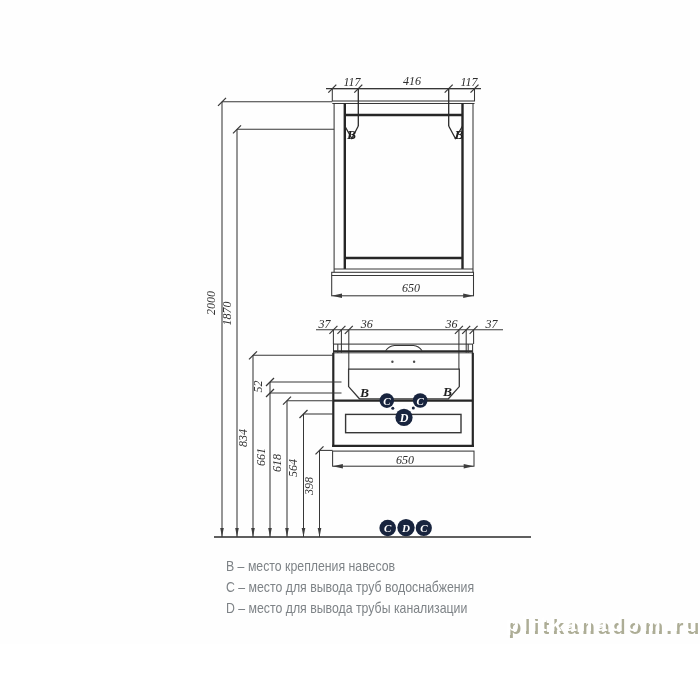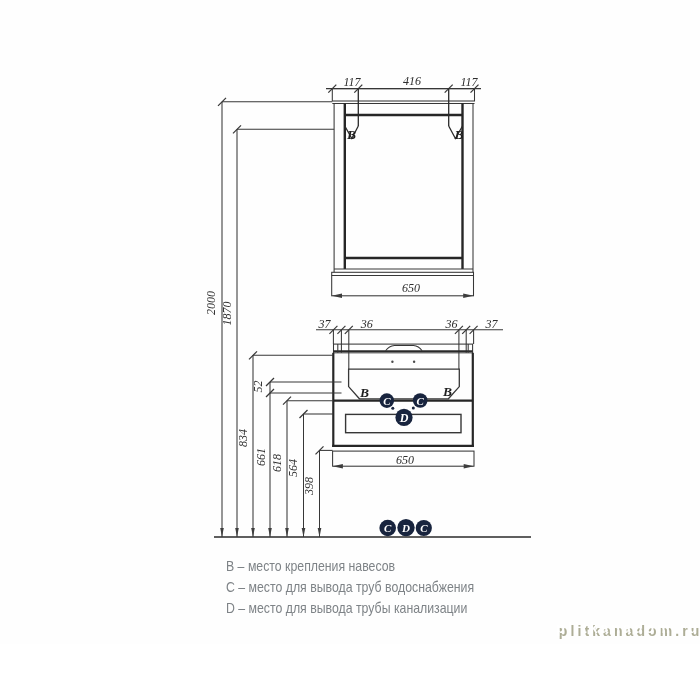--- a/index.html
+++ b/index.html
@@ -5,21 +5,21 @@
   html,body{margin:0;padding:0;background:#ffffff;}
   #page{position:relative;width:700px;height:644px;background:#fefefe;overflow:hidden;
         font-family:"Liberation Sans", sans-serif;}
   svg{position:absolute;left:0;top:0;}
   .dimtxt{font-family:"Liberation Serif", serif;font-style:italic;font-size:12px;fill:#2e2e2e;}
   .circtxt{font-family:"Liberation Serif", serif;font-style:italic;font-weight:bold;fill:#fff;}
   .blab{font-family:"Liberation Serif", serif;font-style:italic;font-weight:bold;font-size:13.5px;fill:#1f1f1f;}
   .legend{position:absolute;left:226px;color:#7e8387;font-size:15px;
           font-family:"Liberation Sans", sans-serif;transform:scaleX(0.82);transform-origin:0 0;white-space:nowrap;}
   .wm{position:absolute;right:0px;bottom:8px;font-family:"Liberation Sans", sans-serif;
-      font-weight:bold;font-size:14px;letter-spacing:3.1px;color:#ffffff;
+      font-weight:bold;font-size:21px;letter-spacing:3.1px;color:#ffffff;
       text-shadow:2.5px 2.5px 0 #adad96;margin-top:37px;}
 </style>
 </head>
 <body>
 <div id="page">
 <svg width="700" height="700" viewBox="0 0 700 700">
   <g stroke="#373737" stroke-width="1.05" fill="none">
 
     <g>
       <line x1="326" y1="88.6" x2="481" y2="88.6"></line>

